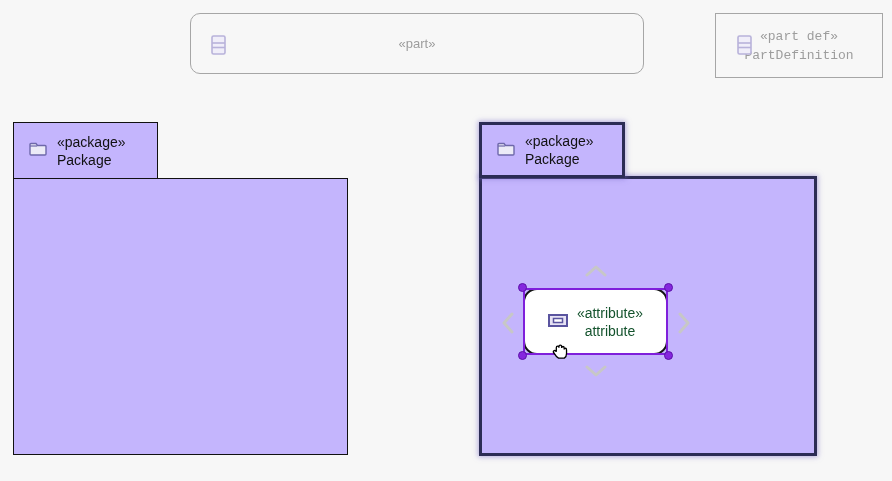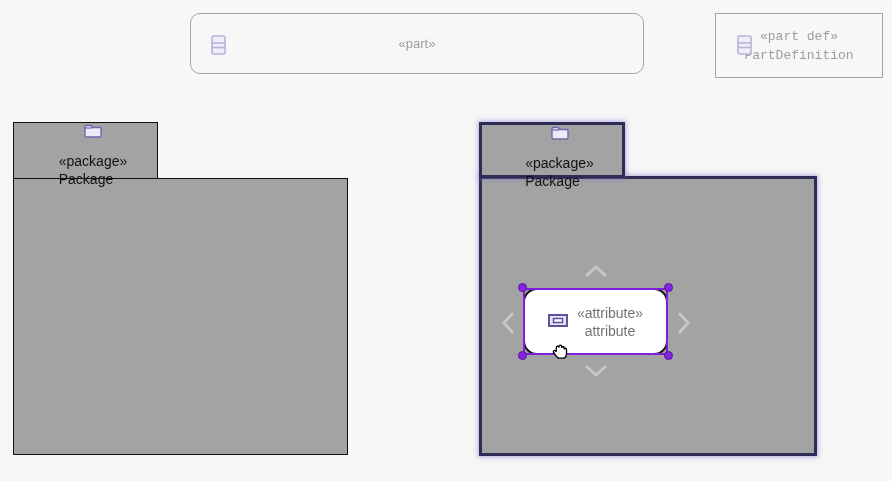--- a/index.html
+++ b/index.html
@@ -21,40 +21,40 @@
     background:transparent;
   }
   .ghost .txt{text-align:center;}
   .ghost-part{left:190px;top:13px;width:452px;height:59px;border-radius:10px;}
   .ghost-partdef{left:715px;top:13px;width:166px;height:63px;font-family:Liberation Mono, monospace;}
   .ghost .gicon{position:absolute;}
   .ghost-part .gicon{left:20px;top:21px;}
   .ghost-partdef .gicon{left:21px;top:21px;}
 
   
-  .pkg-tab,.pkg-body{position:absolute;background:#a3a3a3;box-sizing:border-box;flex-direction:column;}
+  .pkg-tab,.pkg-body{position:absolute;background:#c4b5fd;box-sizing:border-box;}
   .pkg-tab{display:flex;align-items:center;padding-left:15px;gap:10px;
            font-size:14px;line-height:18px;color:#111;}
 
   .pkg1-tab{left:13px;top:122px;width:145px;height:57px;border:1.5px solid #111;z-index:2;}
   .pkg1-body{left:13px;top:178px;width:335px;height:277px;border:1.5px solid #111;z-index:1;}
 
   .sel-border{border:3px solid #2c2c55;box-shadow:0 0 5px 1px rgba(124,110,200,0.55);}
   .pkg2-tab{left:479px;top:122px;width:146px;height:56px;z-index:2;}
   .pkg2-body{left:479px;top:176px;width:338px;height:280px;z-index:1;}
 
   
   .attr-wrap{position:absolute;left:523px;top:288px;width:145px;height:67px;z-index:3;}
   .attr-selrect{position:absolute;inset:0;border:2px solid #7f1fdb;box-sizing:border-box;}
   .attr-node{
     position:absolute;inset:0;
     border:2px solid #141414;border-radius:14px;background:#fff;
     box-sizing:border-box;
     display:flex;align-items:center;justify-content:center;gap:9px;
-    font-size:14px;line-height:18px;color:#737373;
+    font-size:14px;line-height:18px;color:#14532d;
   }
   .attr-node .txt{text-align:center;}
   .handle{
     position:absolute;width:9px;height:9px;border-radius:50%;
     background:#8526df;border:1px solid #5c12a8;box-sizing:border-box;z-index:4;
   }
   .h-tl{left:-5px;top:-5px;} .h-tr{right:-5px;top:-5px;}
   .h-bl{left:-5px;bottom:-5px;} .h-br{right:-5px;bottom:-5px;}
   .chev{position:absolute;}
   .chev-up{left:62px;top:-25px;}

